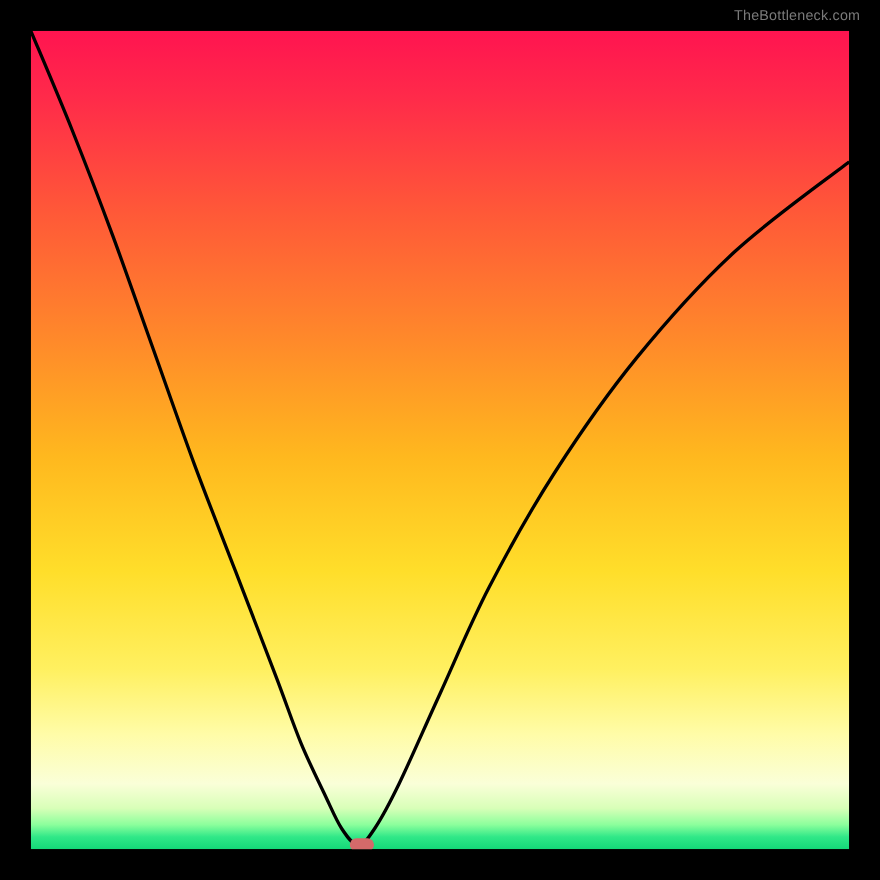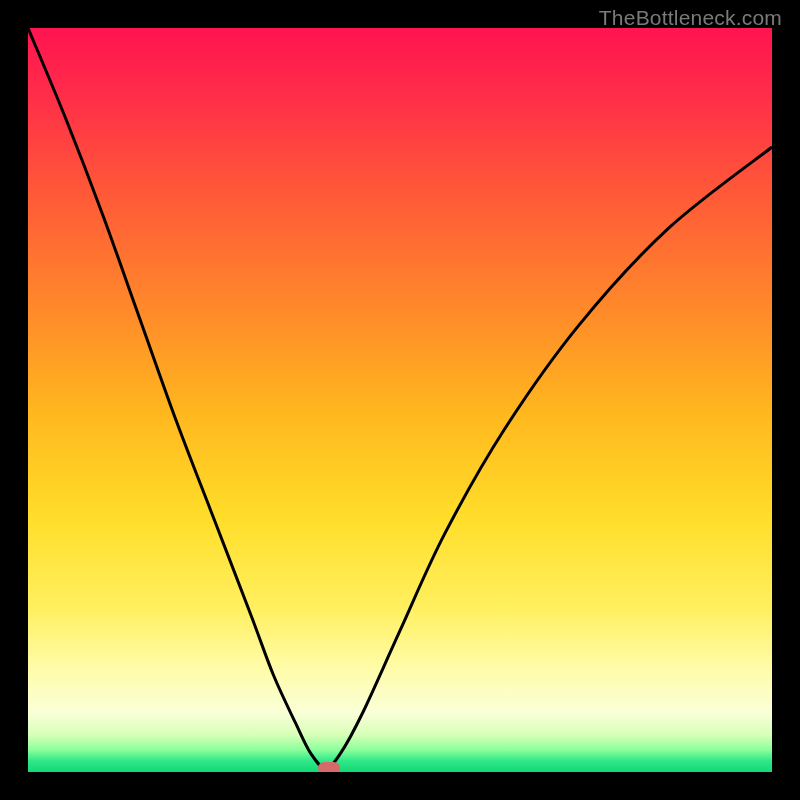--- a/index.html
+++ b/index.html
@@ -43,21 +43,21 @@
       #8cff9c 97%,
       #30e888 98.5%,
       #14d878 100%
     );
   }
   .watermark {
     position: absolute;
     top: 6px;
     right: 18px;
     color: #7a7a7a;
-    font-size: 21px;
+    font-size: 13px;
     font-weight: 500;
     letter-spacing: 0.2px;
     user-select: none;
   }
   .marker {
     position: absolute;
     width: 22px;
     height: 12px;
     border-radius: 6px;
     transform: translate(-50%, -50%);

